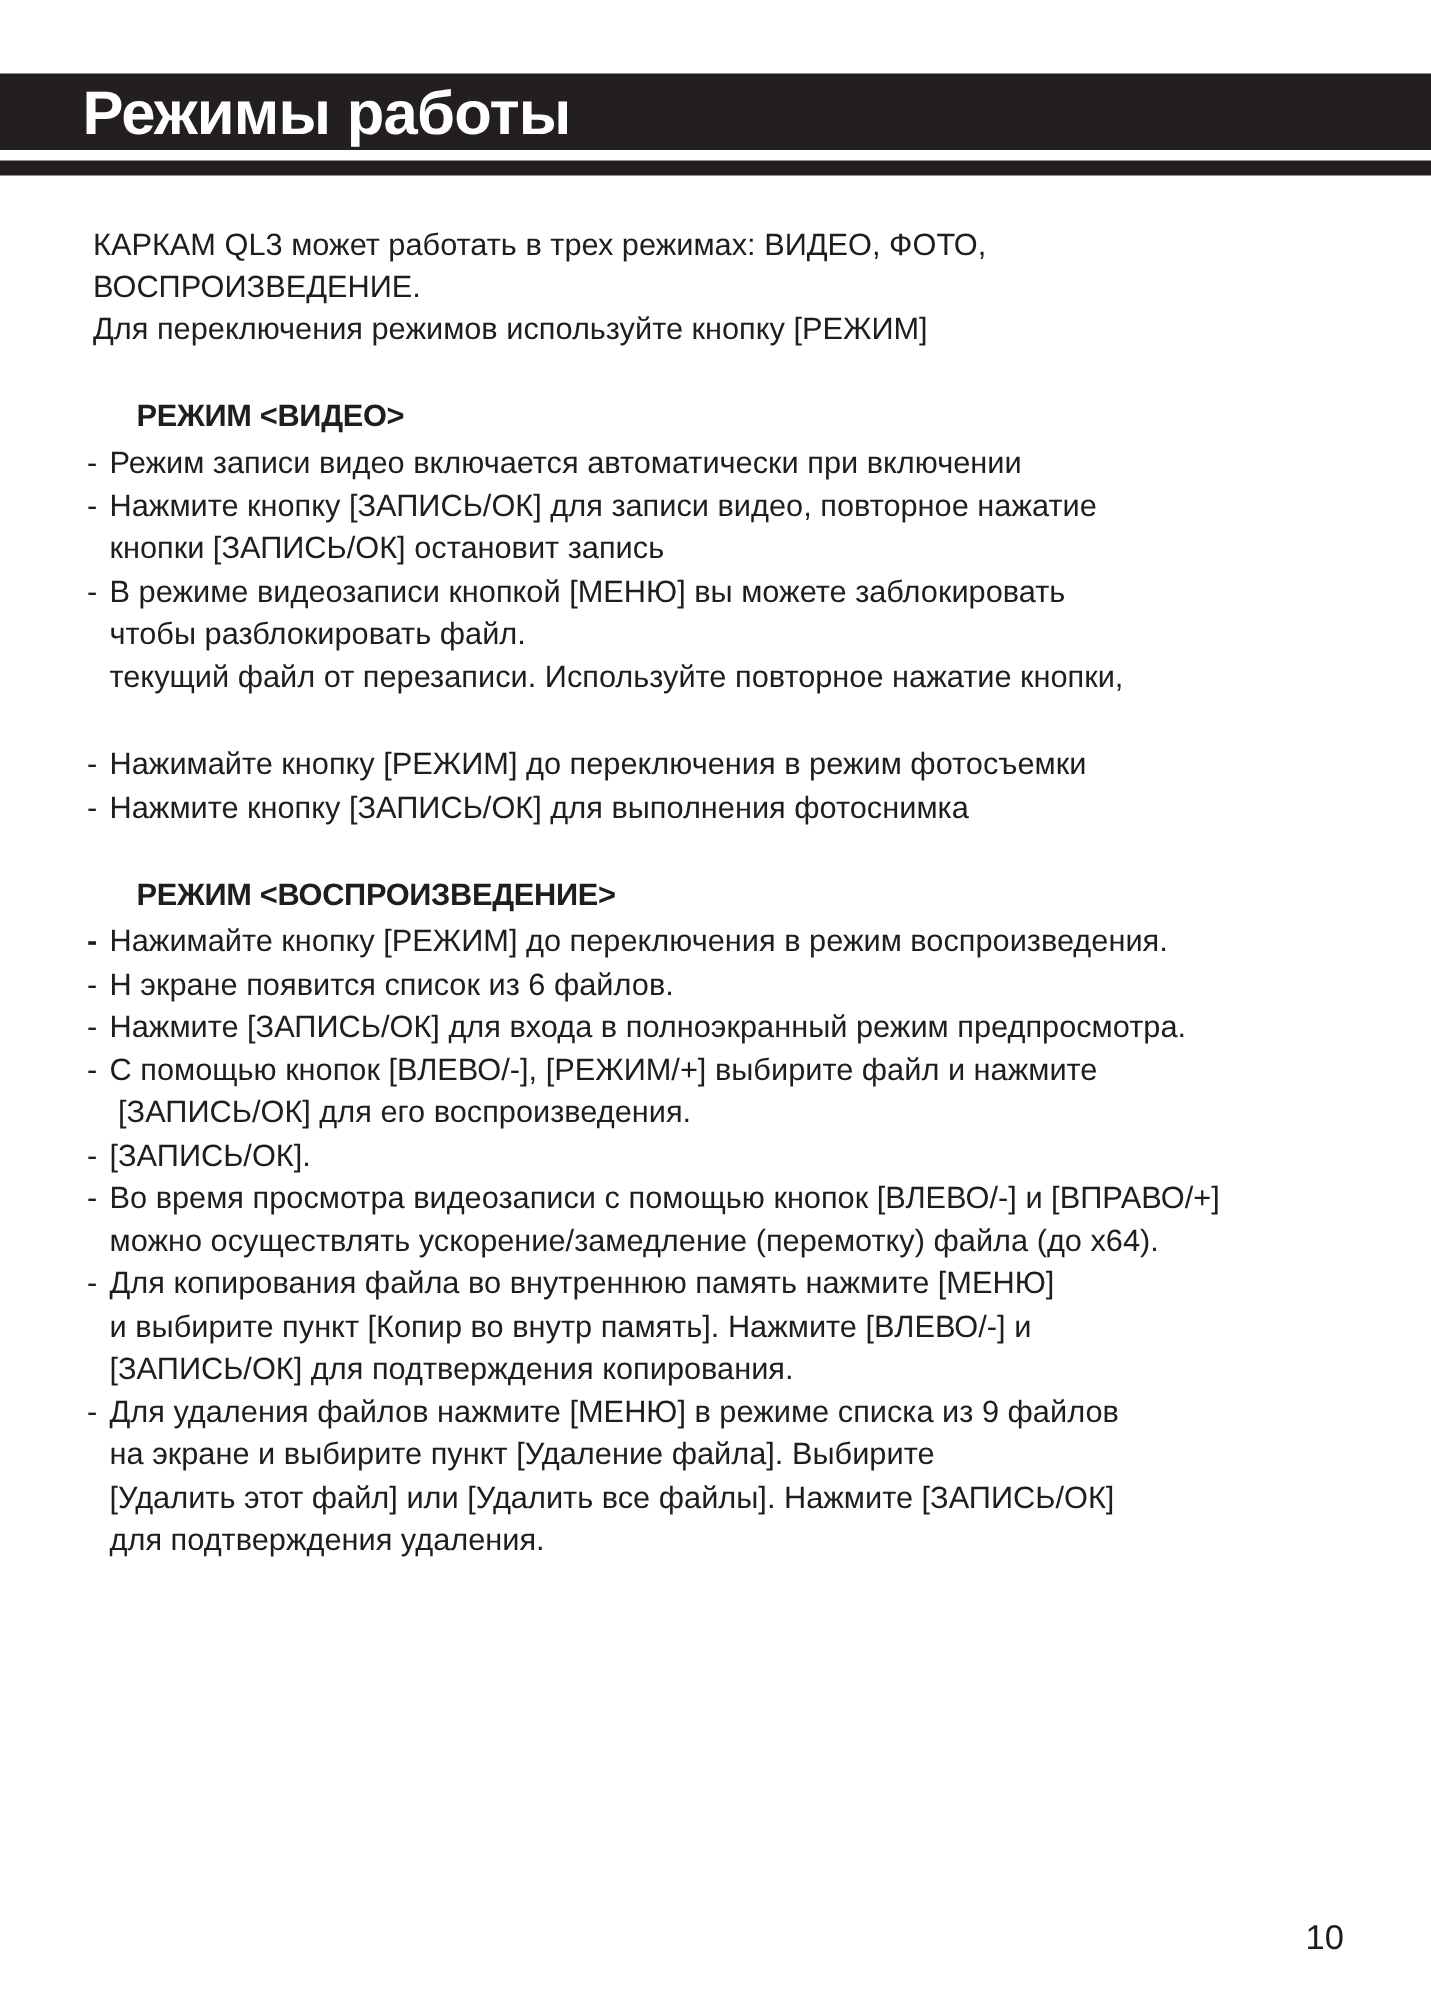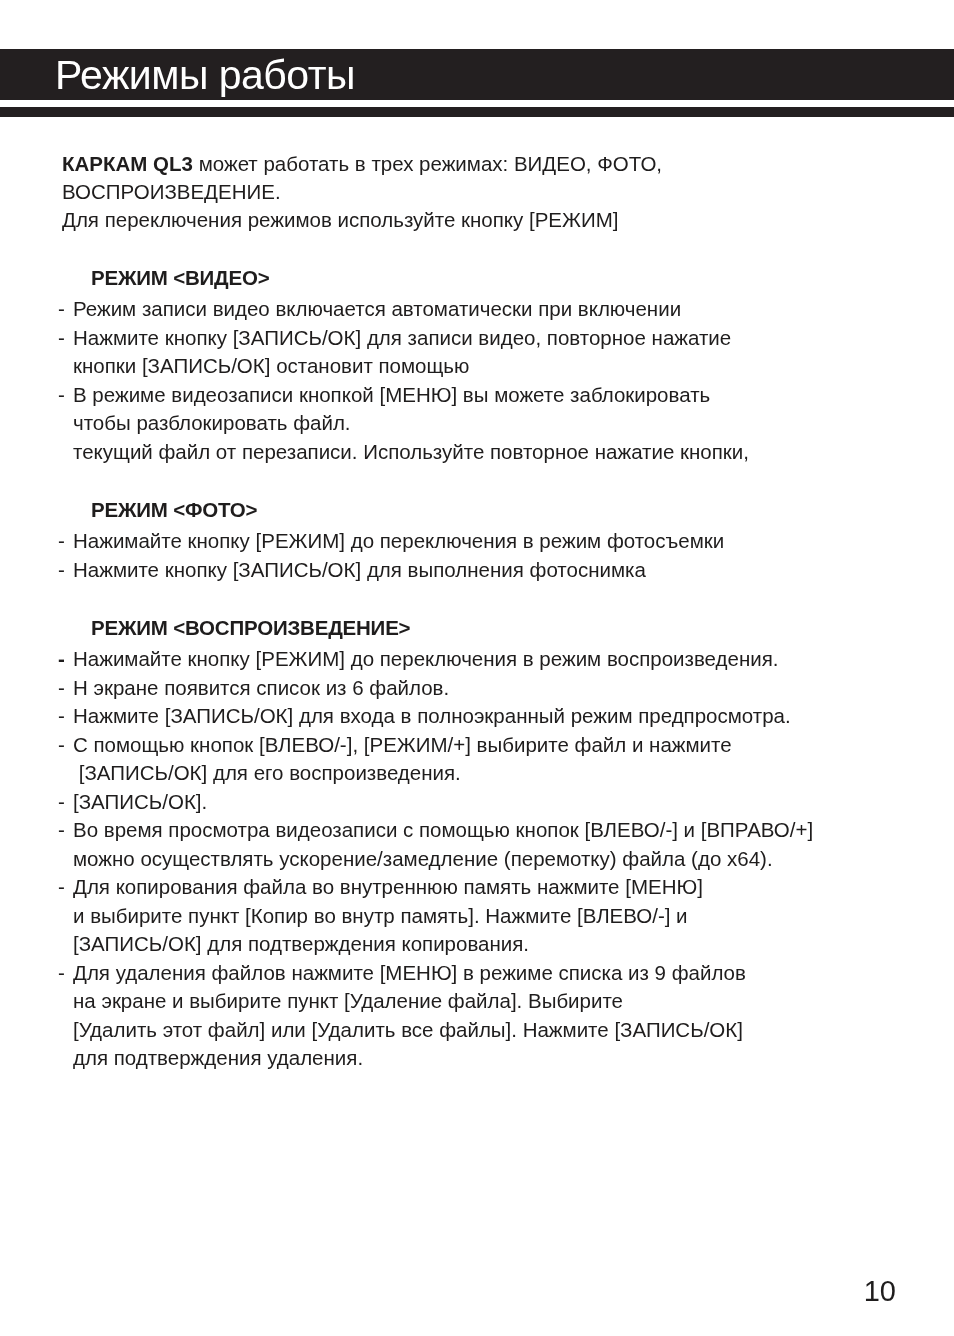--- a/index.html
+++ b/index.html
@@ -24,21 +24,21 @@
     width: 954px;
     height: 51px;
     background: #231f20;
   }
   .header-title {
     position: absolute;
     left: 55px;
     top: 50px;
     font-size: 41px;
     line-height: 51px;
-    font-weight: 400;
+    font-weight: 700;
     color: #ffffff;
     letter-spacing: -0.5px;
     white-space: nowrap;
   }
   .header-rule {
     position: absolute;
     left: 0;
     top: 107px;
     width: 954px;
     height: 10px;
@@ -54,21 +54,21 @@
   }
 
   .para {
     font-size: 20.5px;
     line-height: 28px;
     margin: 0;
     padding: 0 0 0 62px;
     white-space: pre-wrap;
   }
   .para .bold {
-    font-weight: bold;
+    font-weight: normal;
   }
 
   .section {
     margin-top: 30px;
   }
   .section-heading {
     font-size: 20.5px;
     font-weight: bold;
     line-height: 28px;
     padding-left: 91px;
@@ -102,21 +102,21 @@
   ul.bullets > li .line {
     display: block;
     white-space: pre;
   }
 
   
   .page-number {
     position: absolute;
     right: 58px;
     bottom: 32px;
-    font-size: 29px;
+    font-size: 23px;
     line-height: 26px;
     color: #1f1d1d;
   }
 </style>
 </head>
 <body>
 
 <div class="header-bar"></div>
 <div class="header-title">Режимы работы</div>
 <div class="header-rule"></div>
@@ -131,32 +131,31 @@
       <div class="section">
         <div class="section-heading">РЕЖИМ &lt;ВИДЕО&gt;</div>
         <ul class="bullets">
           <li>
             <span class="dash">-</span>
             <span class="line">Режим записи видео включается автоматически при включении</span>
           </li>
           <li>
             <span class="dash">-</span>
             <span class="line">Нажмите кнопку [ЗАПИСЬ/ОК] для записи видео, повторное нажатие</span>
-            <span class="line">кнопки [ЗАПИСЬ/ОК] остановит помощью</span>
+            <span class="line">кнопки [ЗАПИСЬ/ОК] остановит запись</span>
           </li>
           <li>
             <span class="dash">-</span>
             <span class="line">В режиме видеозаписи кнопкой [МЕНЮ] вы можете заблокировать</span>
             <span class="line">чтобы разблокировать файл.</span>
             <span class="line">текущий файл от перезаписи. Используйте повторное нажатие кнопки,</span>
           </li>
         </ul>
       </div>
       <div class="section">
-        <div class="section-heading">РЕЖИМ &lt;ФОТО&gt;</div>
         <ul class="bullets">
           <li>
             <span class="dash">-</span>
             <span class="line">Нажимайте кнопку [РЕЖИМ] до переключения в режим фотосъемки</span>
           </li>
           <li>
             <span class="dash">-</span>
             <span class="line">Нажмите кнопку [ЗАПИСЬ/ОК] для выполнения фотоснимка</span>
           </li>
         </ul>

